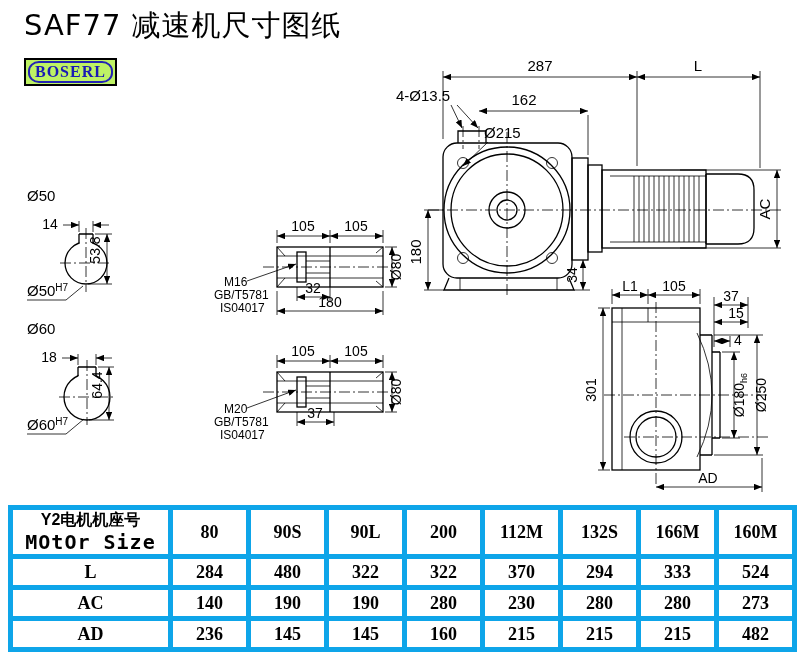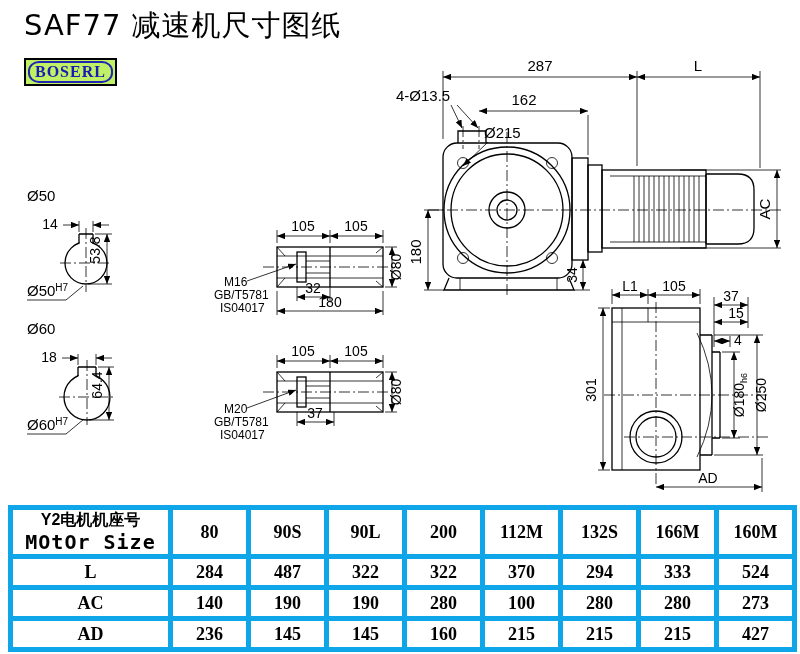--- a/index.html
+++ b/index.html
@@ -252,44 +252,44 @@
       <td>90L</td>
       <td>200</td>
       <td>112M</td>
       <td>132S</td>
       <td>166M</td>
       <td>160M</td>
     </tr>
     <tr class="row">
       <td>L</td>
       <td>284</td>
-      <td>487</td>
+      <td>480</td>
       <td>322</td>
       <td>322</td>
       <td>370</td>
       <td>294</td>
       <td>333</td>
       <td>524</td>
     </tr>
     <tr class="row">
       <td>AC</td>
       <td>140</td>
       <td>190</td>
       <td>190</td>
       <td>280</td>
-      <td>100</td>
+      <td>230</td>
       <td>280</td>
       <td>280</td>
       <td>273</td>
     </tr>
     <tr class="row">
       <td>AD</td>
       <td>236</td>
       <td>145</td>
       <td>145</td>
       <td>160</td>
       <td>215</td>
       <td>215</td>
       <td>215</td>
-      <td>427</td>
+      <td>482</td>
     </tr>
   </tbody>
 </table>
 
 </body></html>

